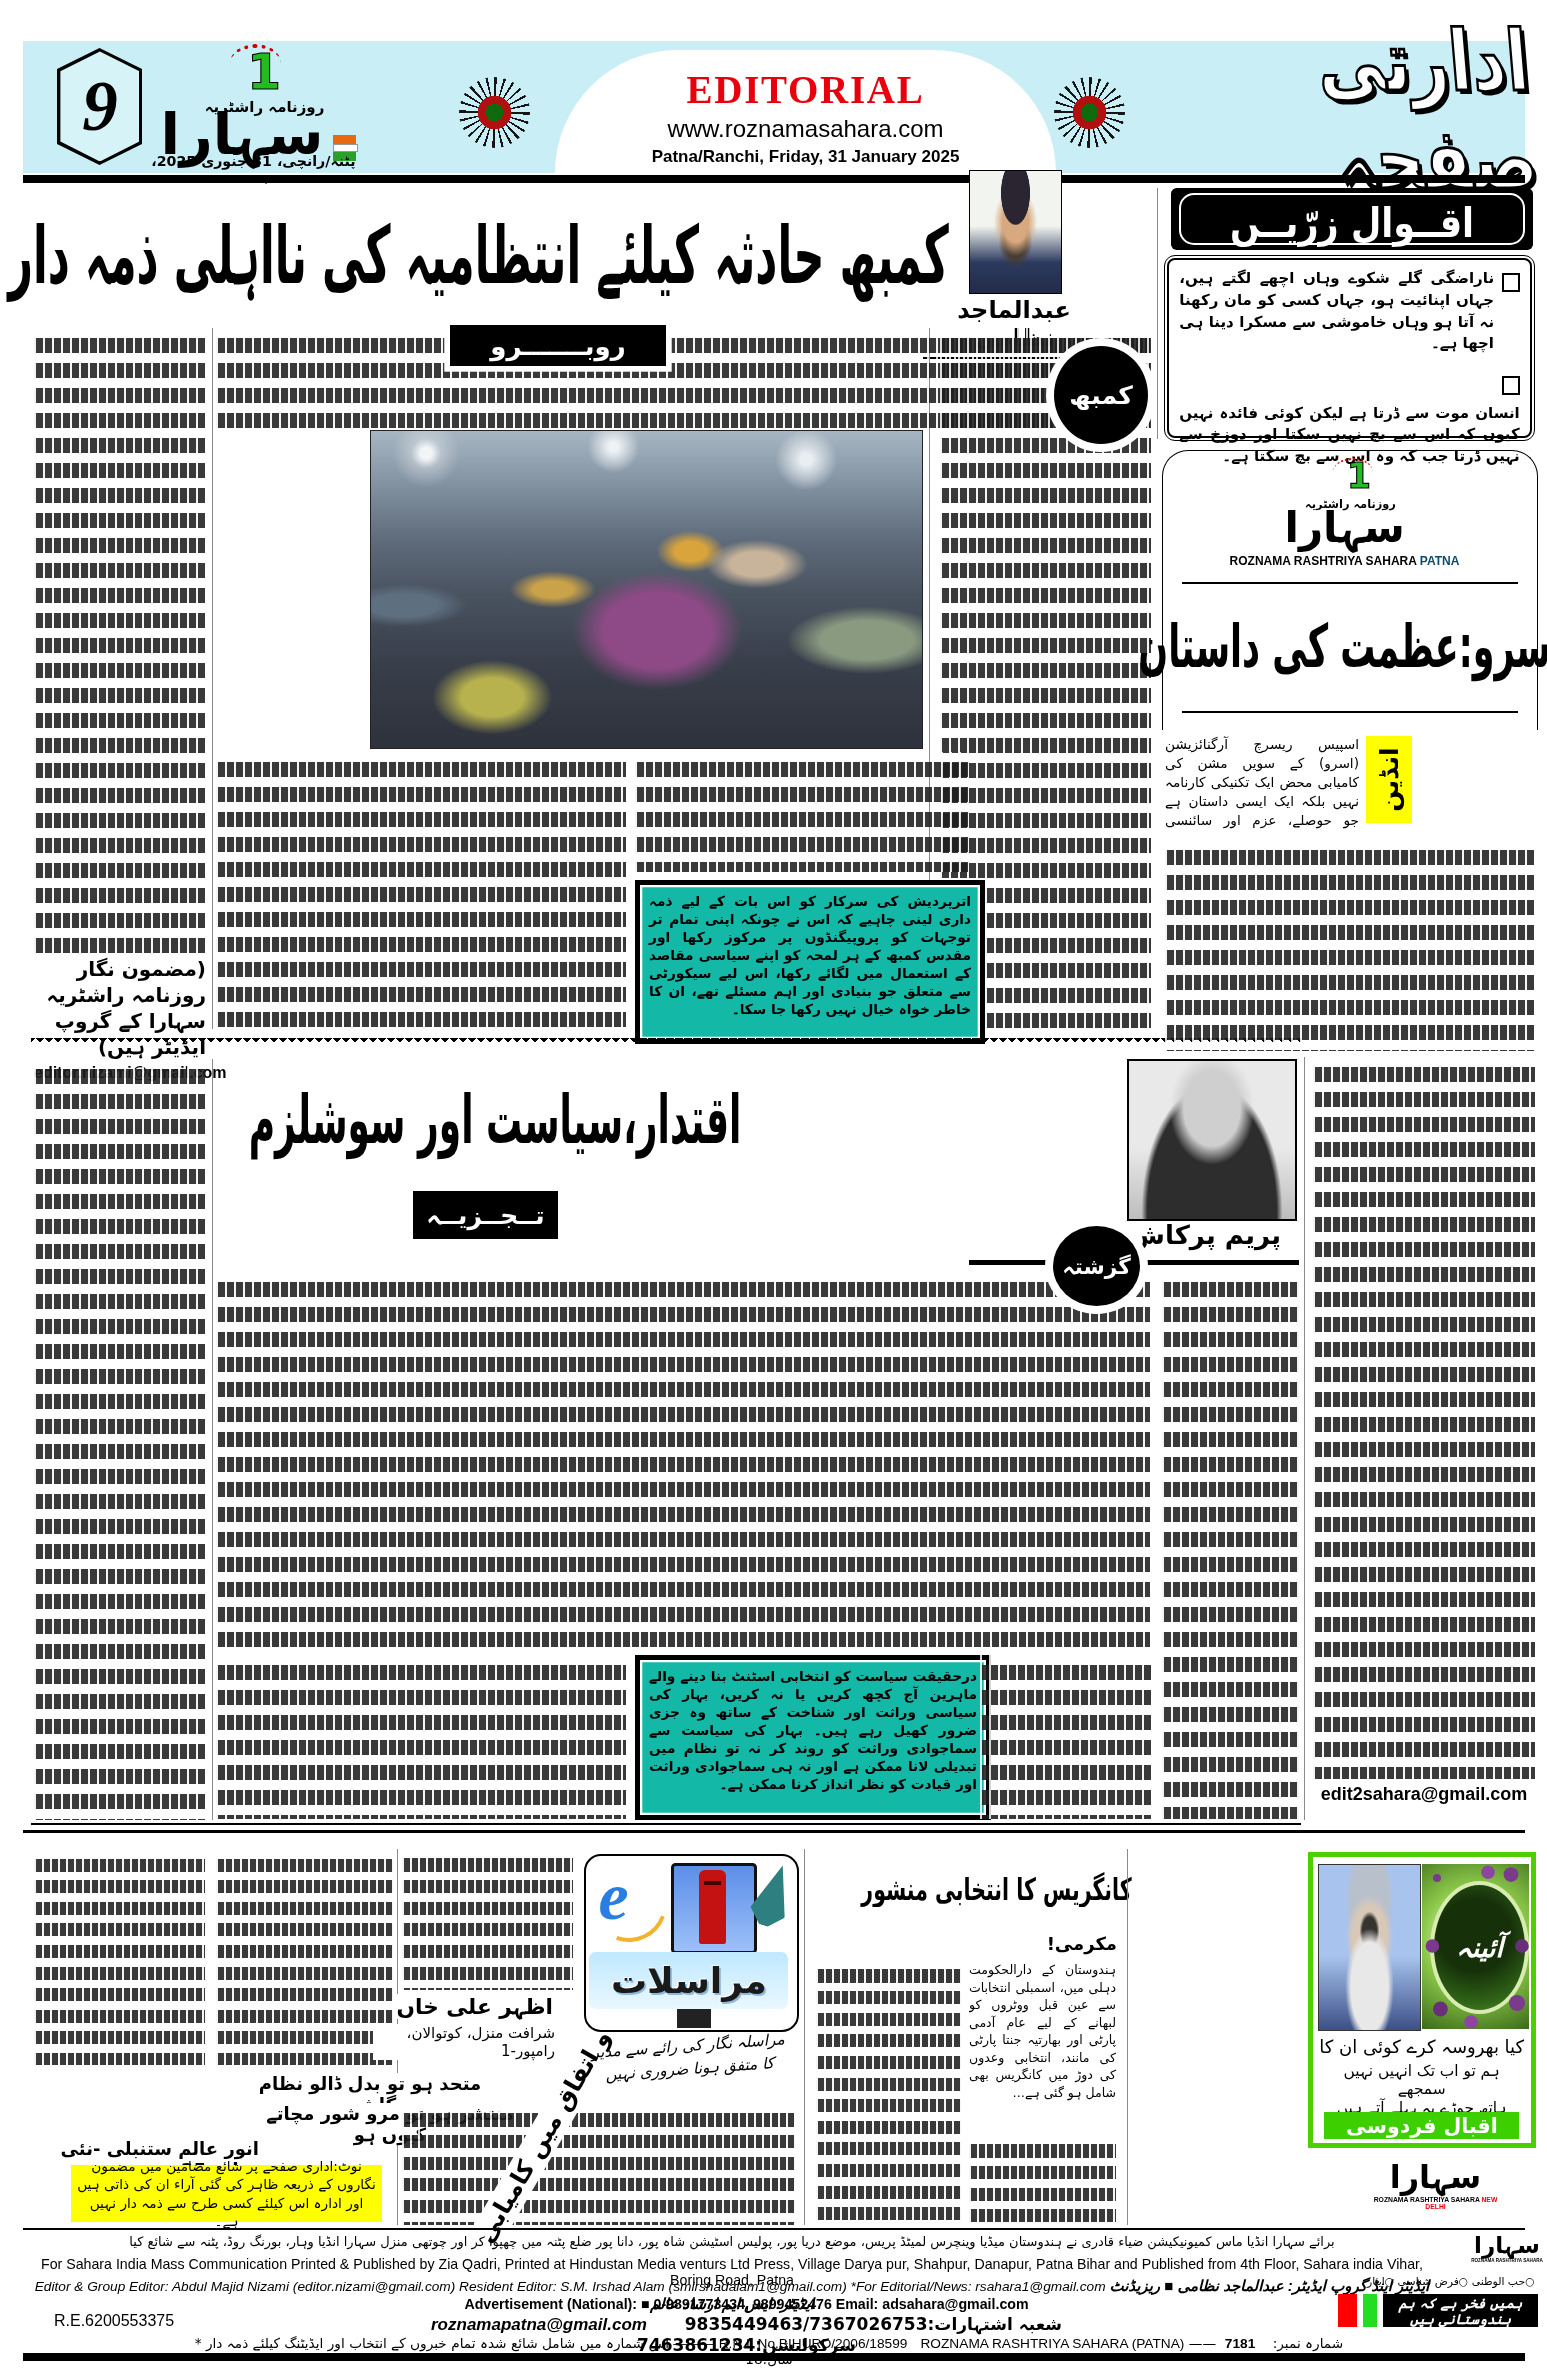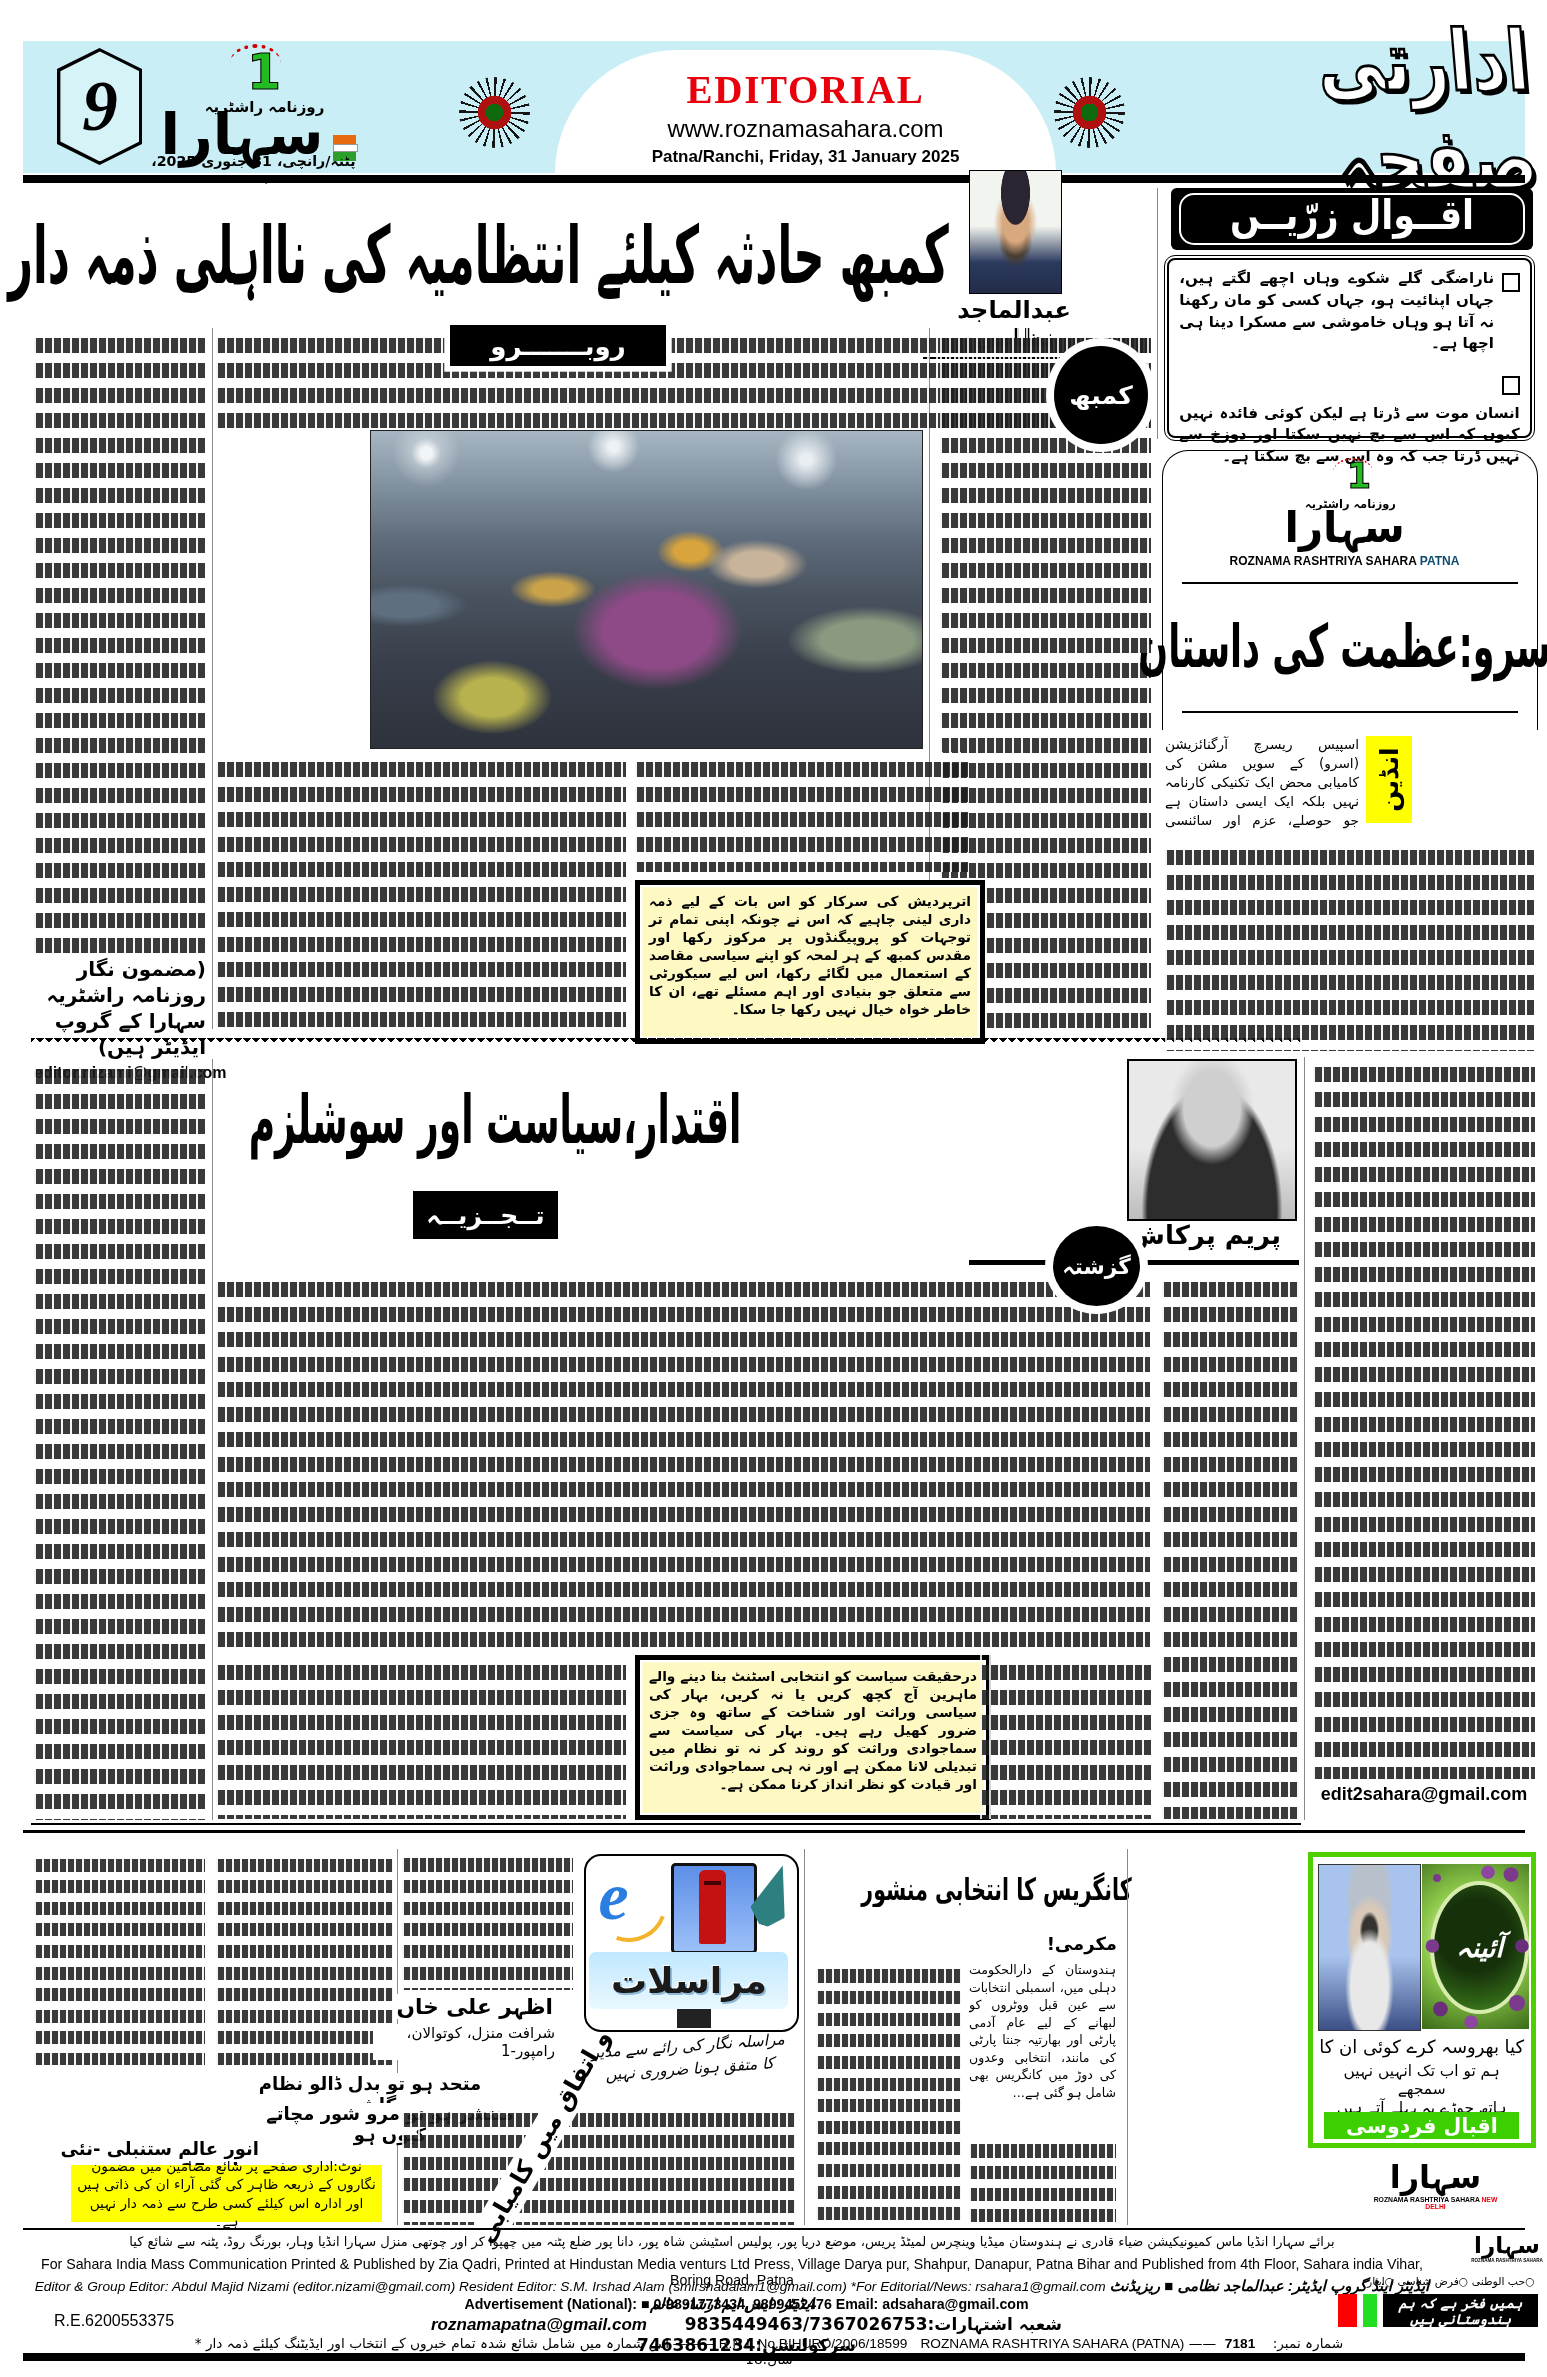--- a/index.html
+++ b/index.html
@@ -21,21 +21,21 @@
   .zigzag{height:7.4px;background:
       linear-gradient(135deg,#000 25%,transparent 25%) 0 0/9px 9px,
       linear-gradient(225deg,#000 25%,transparent 25%) 0 0/9px 9px;}
   .stretch{display:inline-block;transform-origin:center;}
   .serif{font-family:"Liberation Serif",serif;}
   .sans{font-family:"Liberation Sans",sans-serif;}
   .burst{border-radius:50%;background:
       radial-gradient(circle,#0d6b0d 0 17%, #b01010 18% 33%, rgba(176,16,16,0) 34%),
       repeating-conic-gradient(from 0deg, #151515 0 4deg, transparent 4deg 15deg);}
   .blackoval{background:#000;border-radius:50%;color:#fff;display:flex;align-items:center;justify-content:center;box-shadow:0 0 0 8px #fff;}
-  .quotebox{background:#fef9c3;border:5.7px solid #000;box-shadow:0 0 0 2.3px #fff inset;}
+  .quotebox{background:#14b8a6;border:5.7px solid #000;box-shadow:0 0 0 2.3px #fff inset;}
   .checkbox{display:inline-block;width:13.7px;height:15px;border:2.3px solid #000;background:#fff;flex:0 0 auto;margin-top:4.6px;}
 </style>
 </head>
 <body>
 
 <div id="page">
 
   <div class="abs" style="left:23px;top:41px;width:1502px;height:132px;background:#c9eef5;"></div>
 
   <div class="abs" style="left:57px;top:48px;width:85px;height:117px;background:#000;clip-path:polygon(50% 0,100% 18%,100% 82%,50% 100%,0 82%,0 18%);">
@@ -121,21 +121,21 @@
   </div>
 
   <div class="abs rtl" style="left:34px;top:953px;width:172px;height:76px;background:#fff;padding-top:3.4px;">
     <div class="bold" style="font-size:20px;line-height:1.3;">(مضمون نگار روزنامہ راشٹریہ سہارا کے گروپ ایڈیٹر ہیں)</div>
     <div class="bold sans" dir="ltr" style="font-size:16px;margin-top:3.4px;">editor.nizami@gmail.com</div>
   </div>
 
   <div class="abs zigzag" style="left:31px;top:1038px;width:1270px;"></div>
 
   <div class="abs" style="left:1171px;top:188px;width:362px;height:62px;background:#000;border-radius:5.7px;display:flex;align-items:center;justify-content:center;">
-    <div class="rtl center" style="border:2.3px solid #fff;border-radius:15px;width:342px;height:48px;display:flex;align-items:flex-start;justify-content:center;">
+    <div class="rtl center" style="border:2.3px solid #fff;border-radius:15px;width:342px;height:48px;display:flex;align-items:flex-end;justify-content:center;">
       <span class="bold" style="color:#fff;font-size:35px;transform:scaleY(1.15);display:inline-block;">اقــوال زرّیــں</span>
     </div>
   </div>
 
   <div class="abs rtl" style="left:1167px;top:258px;width:365px;height:180px;border:2.3px solid #000;outline:1.7px solid #000;outline-offset:2.8px;border-radius:8px;padding:8px 10.3px;box-sizing:border-box;">
     <div style="display:flex;gap:8px;">
       <span class="checkbox"></span>
       <span class="bold" style="font-size:15px;line-height:1.45;text-align:justify;">ناراضگی گلے شکوے وہاں اچھے لگتے ہیں، جہاں اپنائیت ہو، جہاں کسی کو مان رکھنا نہ آتا ہو وہاں خاموشی سے مسکرا دینا ہی اچھا ہے۔</span>
     </div>
     <div style="display:flex;gap:8px;margin-top:16px;flex-direction:column;">

